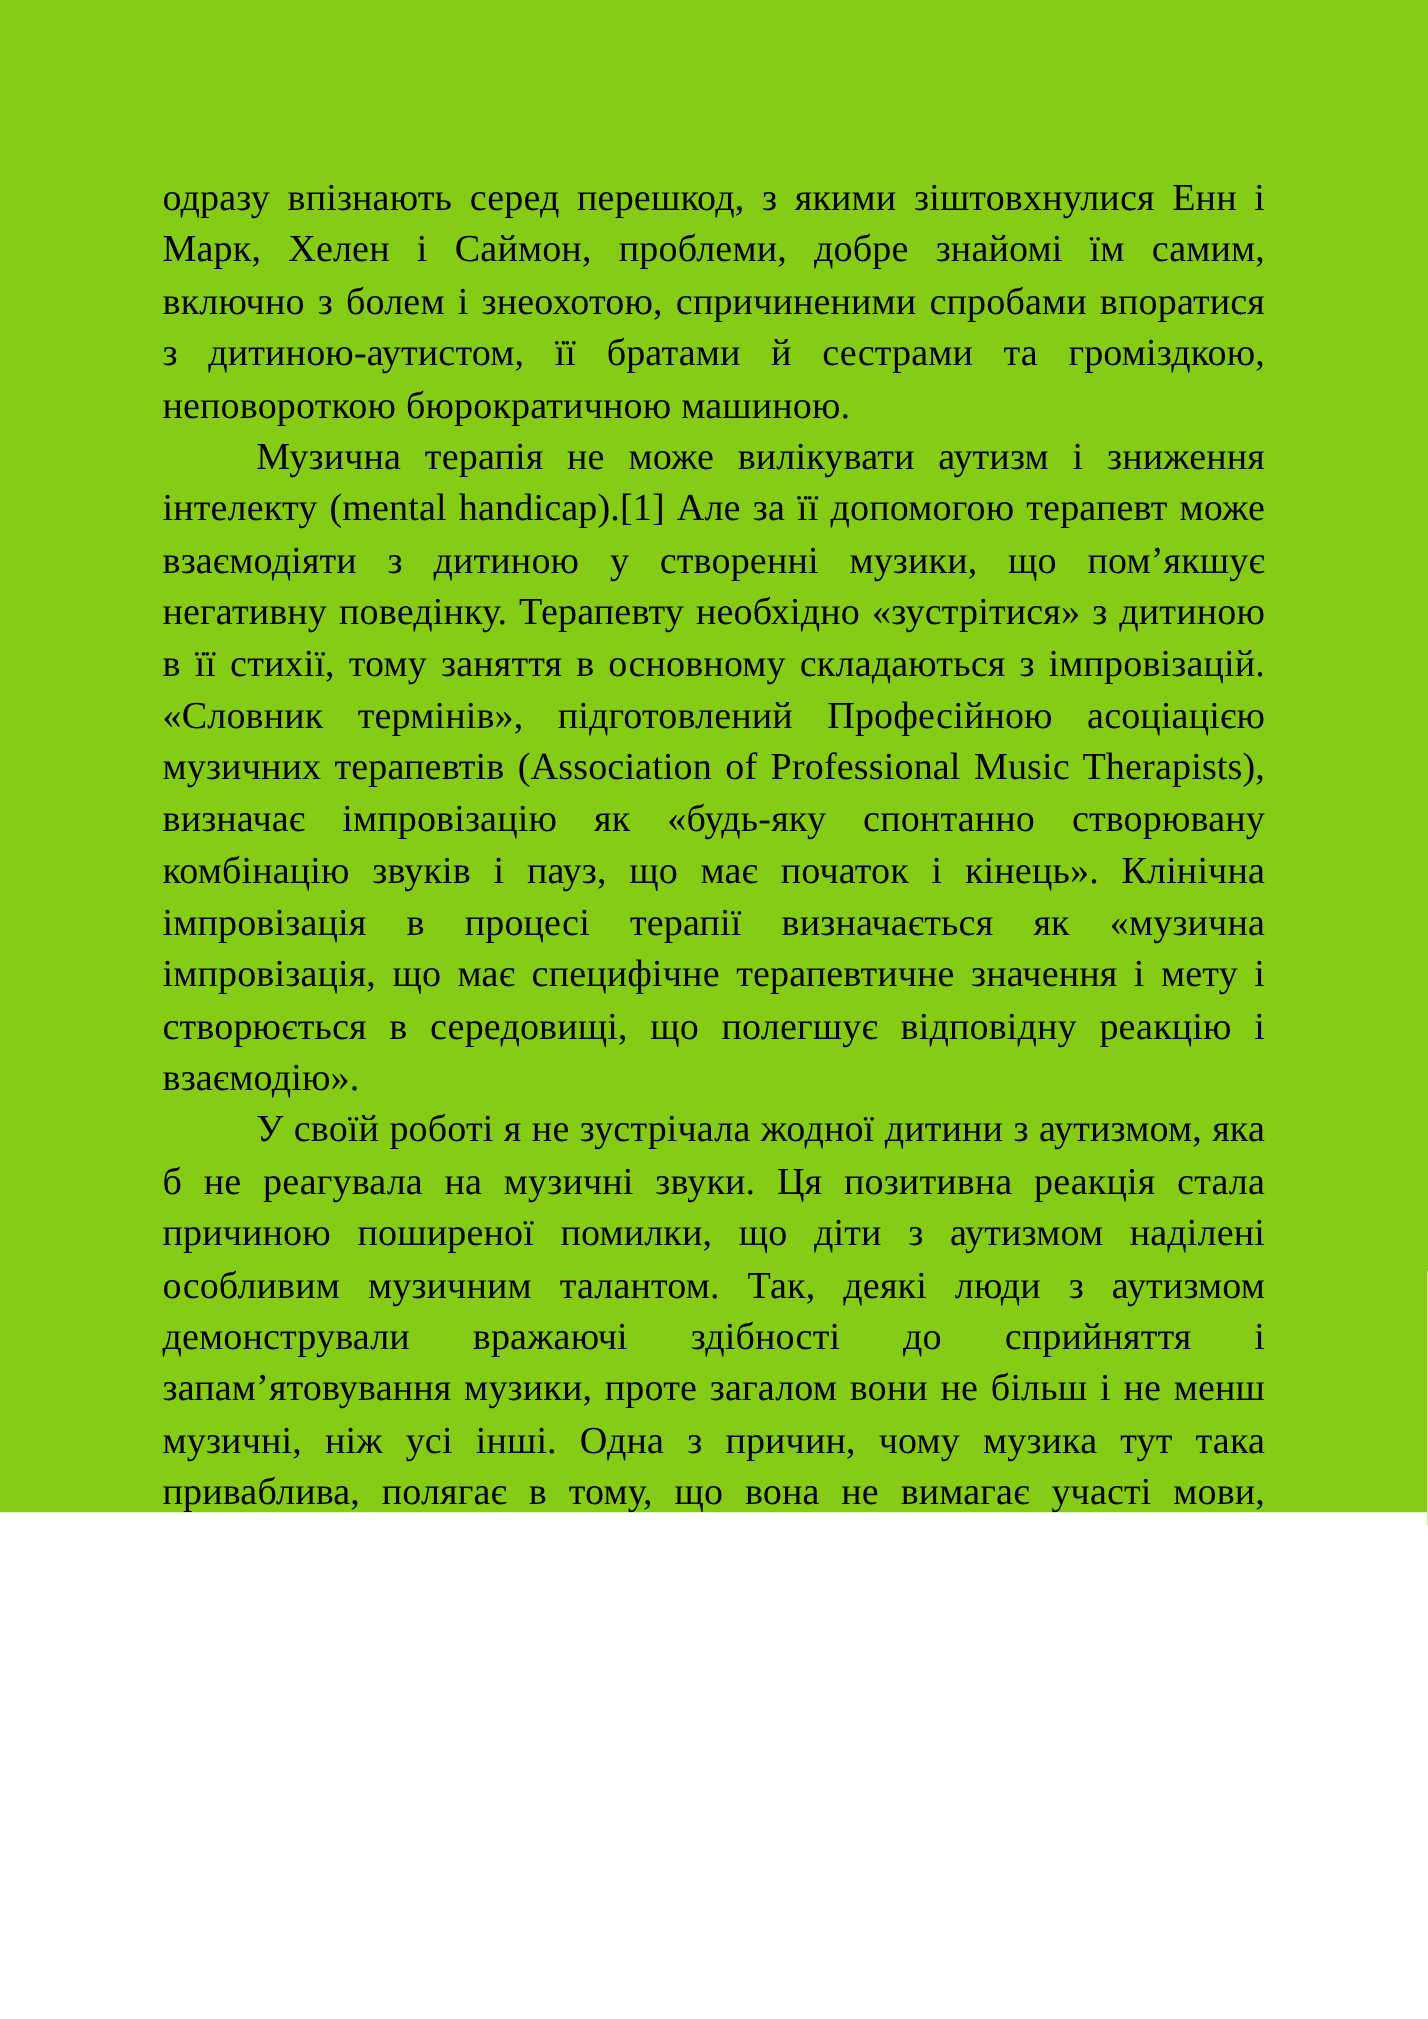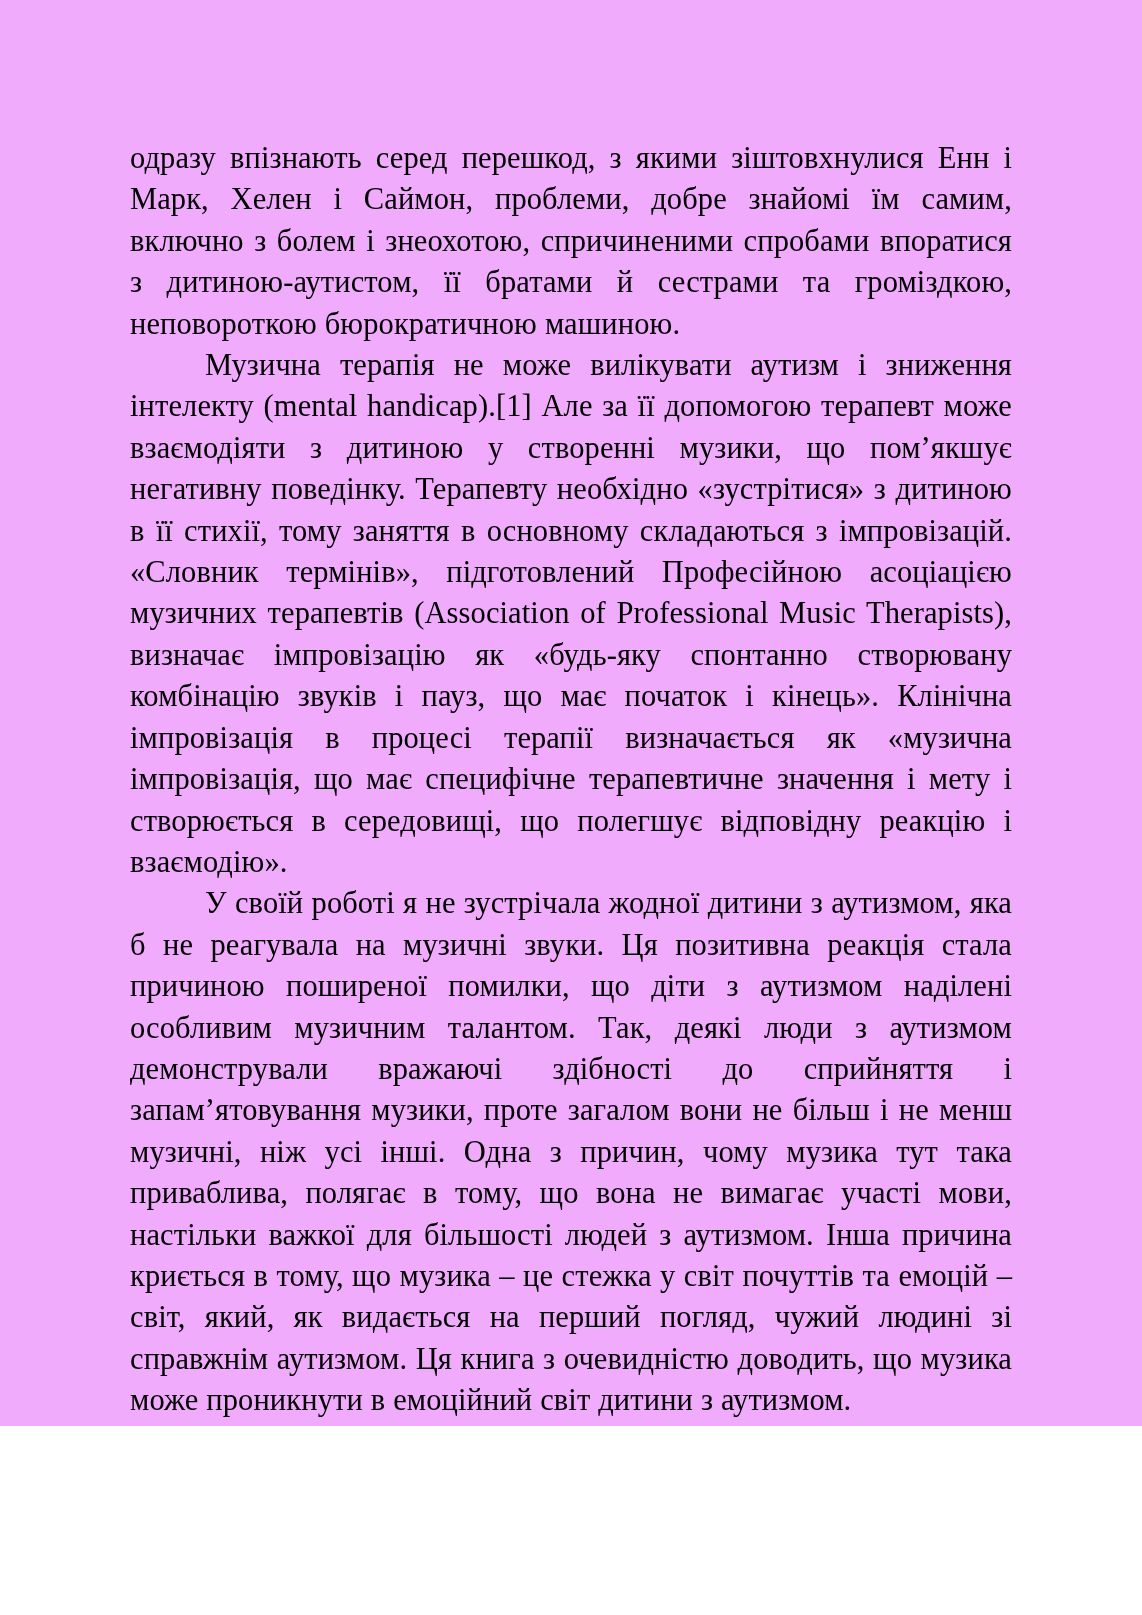--- a/index.html
+++ b/index.html
@@ -7,22 +7,22 @@
     padding: 0;
     background: #ffffff;
   }
   body {
     font-family: "Liberation Serif", "DejaVu Serif", serif;
     color: #000000;
   }
   .page {
     position: relative;
     width: 1142px;
-    height: 1426px;
-    background: #f0abfc;
+    height: 1210px;
+    background: #84cc16;
     overflow: hidden;
     box-sizing: border-box;
   }
   .text-column {
     position: absolute;
     left: 130px;
     top: 138px;
     width: 882px;
   }
   .para {

